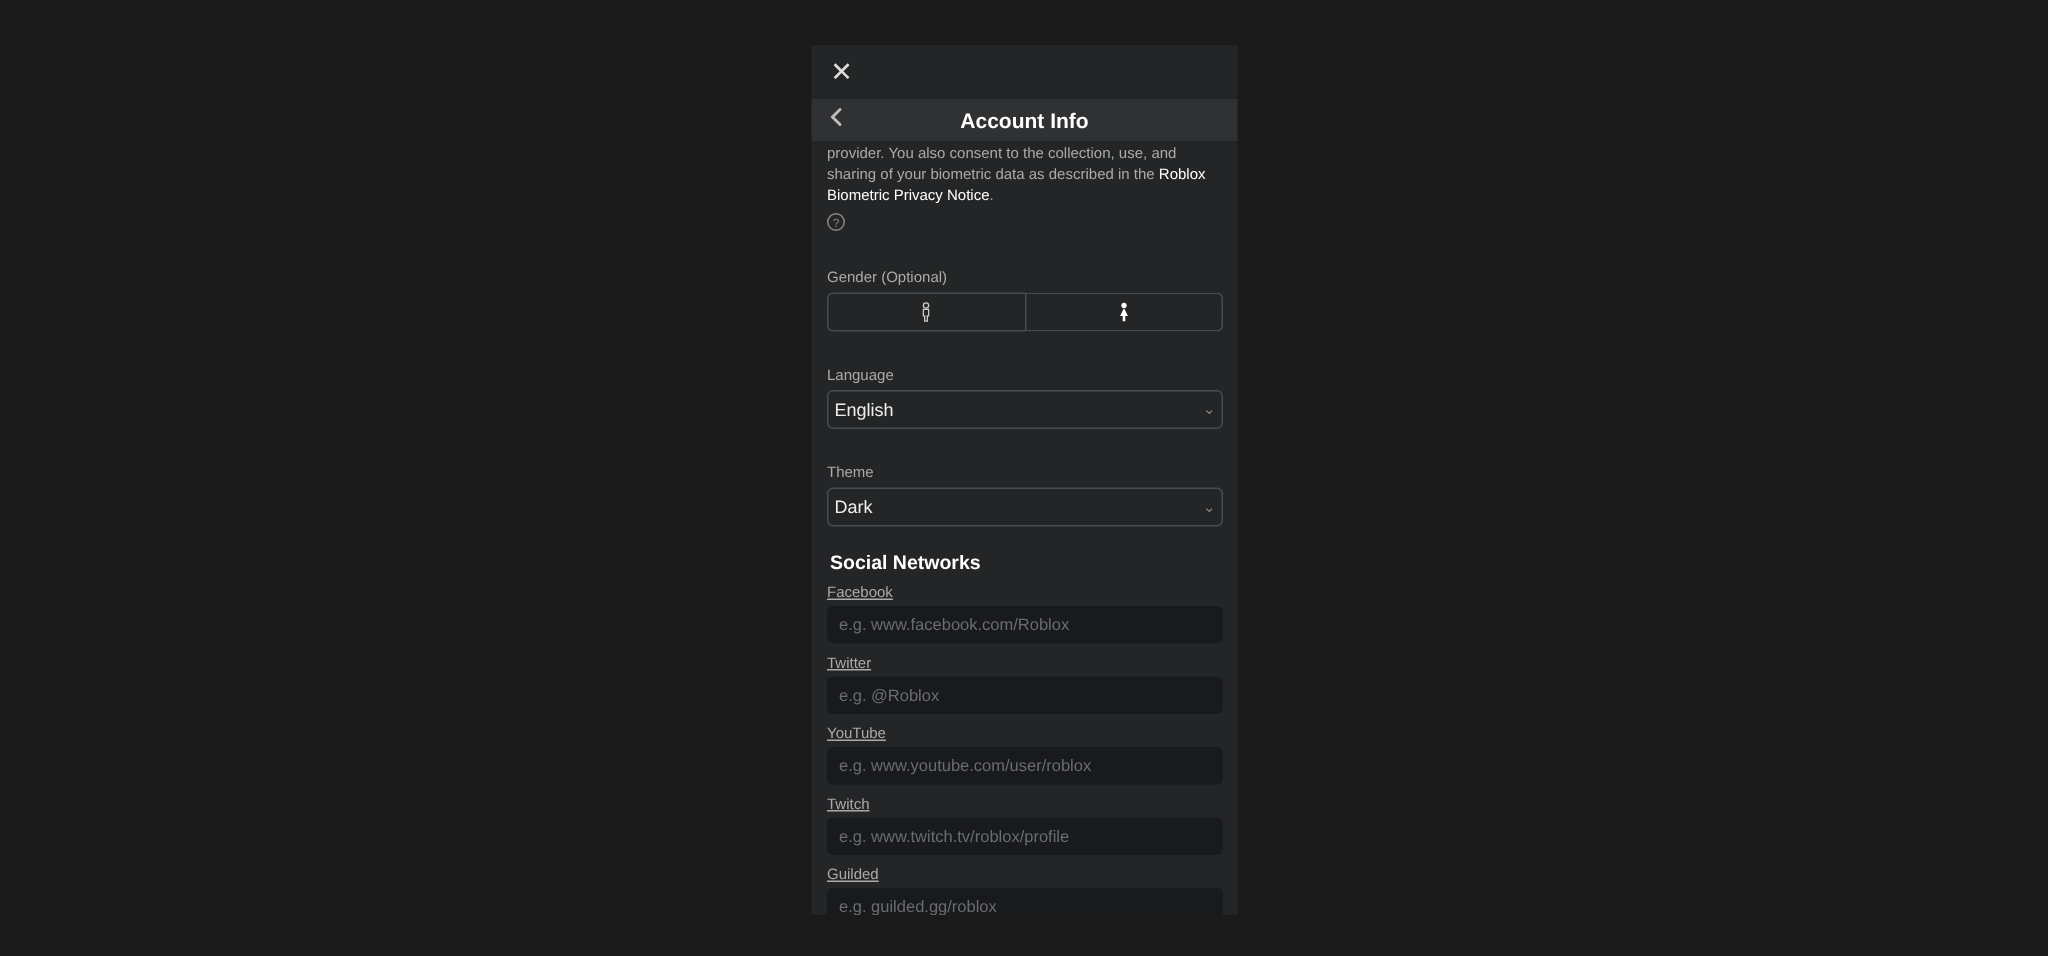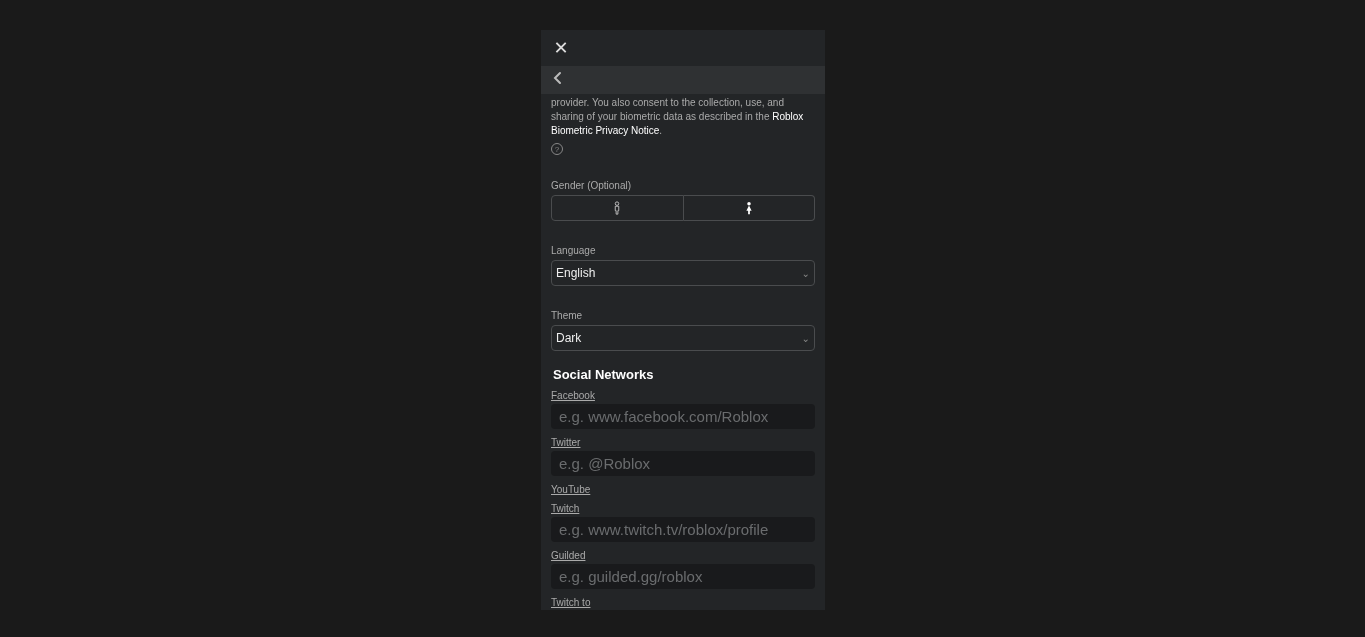--- a/index.html
+++ b/index.html
@@ -137,40 +137,41 @@
     margin-bottom: 3px;
     text-decoration: underline;
   }
   .input {
     width: 100%;
     height: 25px;
     border: none;
     border-radius: 4px;
     background: #191a1c;
     color: #ddd;
-    font-size: 15px;
+    font-size: 11px;
     padding: 0 8px;
   }
   .input::placeholder { color: #6a6c6e; }
 </style>
 </head>
 <body>
 
 <div class="modal">
 
   <div class="topbar">
     <div class="close-x">✕</div>
   </div>
 
   <div class="header">
     <div class="back">
       <svg width="10" height="14" viewBox="0 0 10 14">
           <path d="M7 2 L2 7 L7 12" stroke="#bbb" stroke-width="2" fill="none" stroke-linecap="round"></path>
         </svg>
     </div>
+    <div class="header-title">Account Info</div>
   </div>
 
   <div class="content">
 
     <div class="note">
       <span>provider. You also consent to the collection, use, and sharing of your biometric data as described in the </span>
       <span class="link">Roblox Biometric Privacy Notice</span><span>.</span>
     </div>
     <div class="help-icon">?</div>
 
@@ -204,20 +205,21 @@
 
     <div class="section-title">Social Networks</div>
 
     <div class="social-label">Facebook</div>
     <input class="input" placeholder="e.g. www.facebook.com/Roblox" style="">
 
     <div class="social-label">Twitter</div>
     <input class="input" placeholder="e.g. @Roblox" style="">
 
     <div class="social-label">YouTube</div>
+    <input class="input" placeholder="e.g. www.youtube.com/user/roblox" style="">
 
     <div class="social-label">Twitch</div>
     <input class="input" placeholder="e.g. www.twitch.tv/roblox/profile" style="">
 
     <div class="social-label">Guilded</div>
     <input class="input" placeholder="e.g. guilded.gg/roblox" style="">
 
     <div class="social-label">Twitch to</div>
     <div class="select">
       <span>No one</span>

